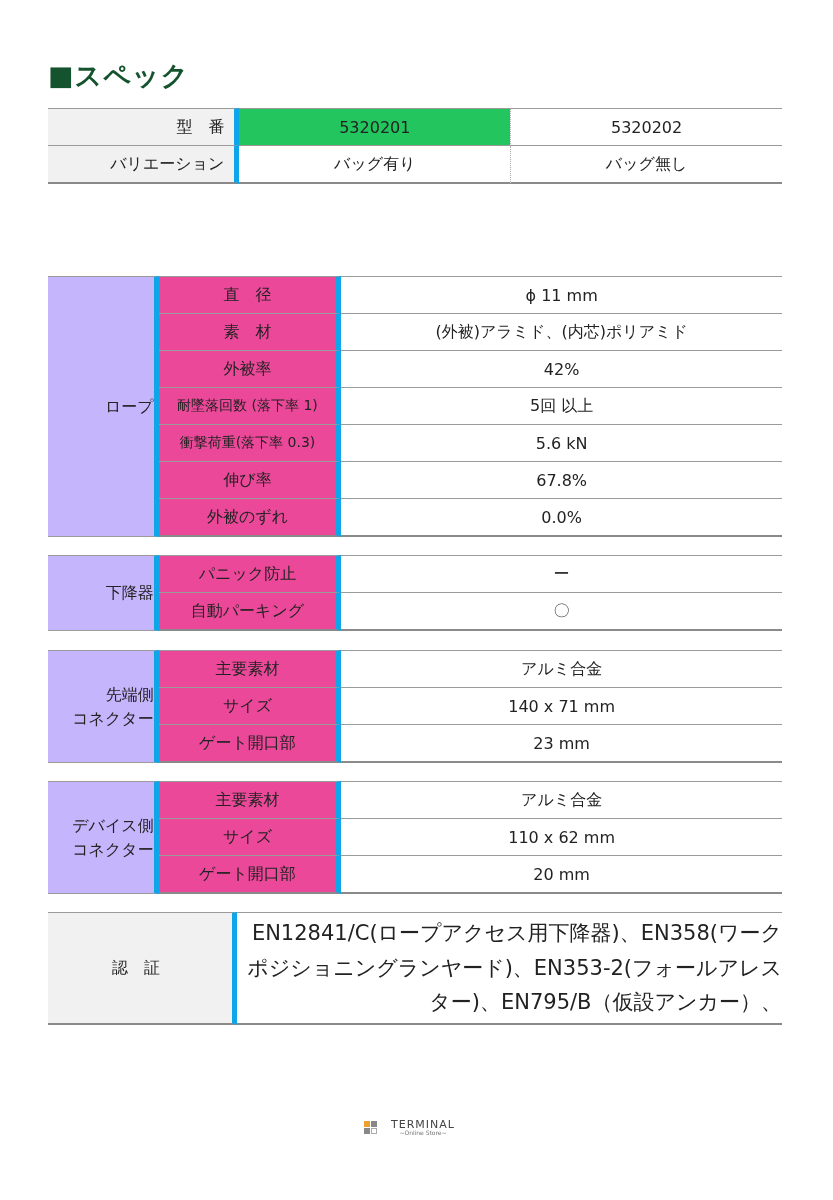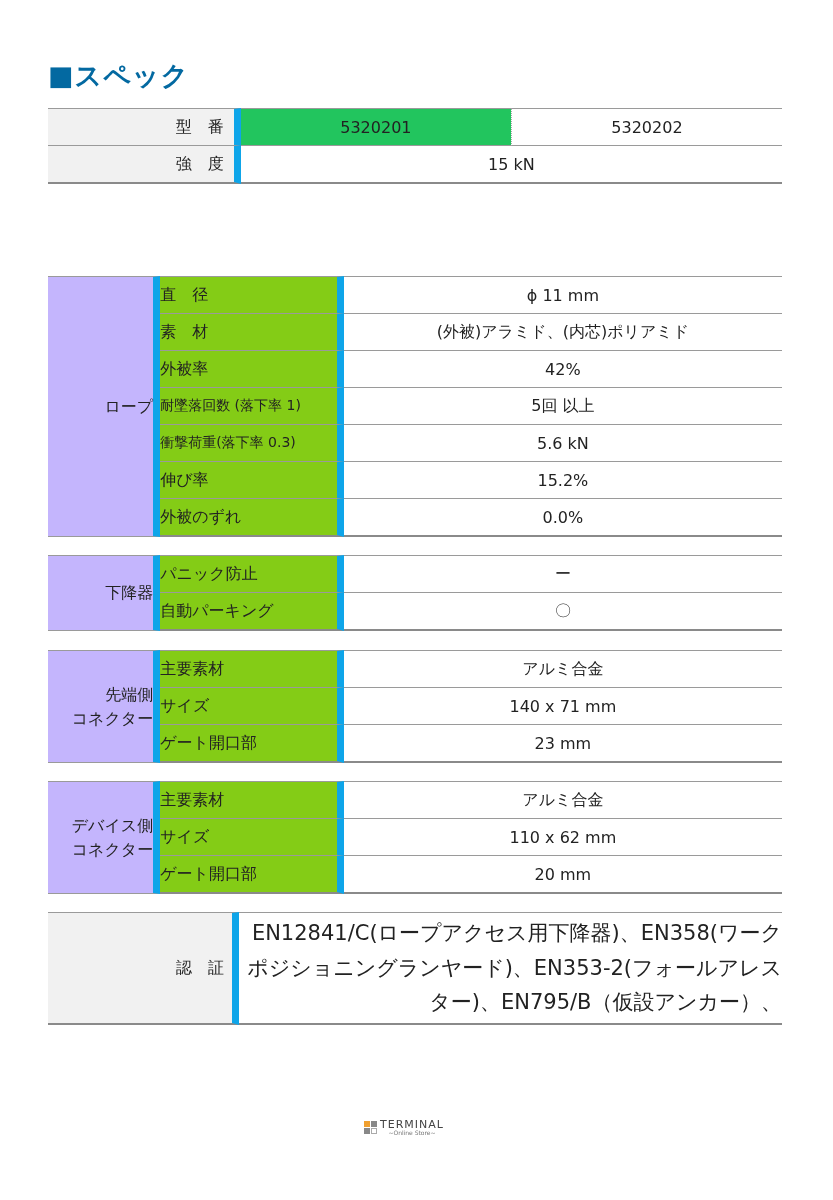--- a/index.html
+++ b/index.html
@@ -3,85 +3,86 @@
 <meta charset="utf-8">
 <style>
   html, body { margin: 0; padding: 0; background: #ffffff; }
   body {
     width: 833px; height: 1200px; position: relative; overflow: hidden;
     font-family: "DejaVu Sans", "Liberation Sans", sans-serif;
     color: #222222;
   }
   .title {
     position: absolute; left: 48px; top: 58px;
-    font-size: 27px; font-weight: bold; letter-spacing: 1px; color: #0369a1;
+    font-size: 27px; font-weight: bold; letter-spacing: 1px; color: #14532d;
   }
   table.spec {
     position: absolute; left: 48px;
     border-collapse: separate; border-spacing: 0;
     font-size: 16px;
   }
   table.spec td {
     padding: 0; height: 36px; vertical-align: middle;
     border-bottom: 1.5px solid #9a9a9a;
   }
   table.spec tr:first-child td { border-top: 1.5px solid #9a9a9a; }
   table.spec tr:last-child td { border-bottom: 2px solid #8a8a8a; }
   .lbl { background: #f1f1f1; }
   .val { background: #ffffff; text-align: center; }
-  .gapL { border-right: 7px solid #0ea5e9; }
+  .gapL { border-right: 5px solid #0ea5e9; }
 
   
   #t1 { top: 108px; width: 734px; }
   #t1 .lbl { width: 178px; text-align: right; padding-right: 10px; }
   #t1 .v1 { width: 273px; }
   #t1 .v2 { width: 273px; border-left: 1px dotted #aaaaaa; }
   #t1 .hl { background: #22c55e; }
 
   
   .grp { width: 734px; }
   .grp .g { width: 106px; text-align: right; background: #c4b5fd; line-height: 1.5; }
-  .grp .sub { width: 178px; text-align: left; background: #84cc16; }
+  .grp .sub { width: 178px; text-align: center; background: #ec4899; }
   .grp .val { width: 442px; }
   .grp .small { font-size: 14px; }
   #t2 { top: 276px; }
   #t3 { top: 555px; }
   #t4 { top: 650px; }
   #t5 { top: 781px; }
 
   #t6 { top: 912px; width: 734px; }
   #t6 td { height: 110px; }
-  #t6 .lbl { width: 176px; text-align: right; padding-right: 8px; }
+  #t6 .lbl { width: 176px; text-align: center; padding-right: 8px; }
   #t6 .txt { text-align: right; padding-left: 6px; line-height: 1.65; font-size: 21px; }
 
   .footer-logo {
     position: absolute; left: 364px; top: 1119px;
-    display: flex; align-items: center; gap: 3px;
+    display: flex; align-items: center; gap: 14px;
   }
   .logo-mark { display: grid; grid-template-columns: 6px 6px; grid-template-rows: 6px 6px; gap: 1px; }
   .logo-mark span { display: block; }
   .logo-text { display: flex; flex-direction: column; line-height: 1; }
   .logo-main { font-size: 11px; letter-spacing: 1px; color: #444; }
   .logo-sub { font-size: 6px; color: #777; text-align: center; }
 </style>
 </head>
 <body>
 
 <div class="title">■スペック</div>
 
 <table class="spec" id="t1">
   <tbody>
       <tr>
     <td class="lbl gapL">型　番</td>
     <td class="val v1 hl">5320201</td>
     <td class="val v2">5320202</td>
   </tr>
   <tr>
-    <td class="lbl gapL">強　度</td>
-    <td class="val" colspan="2">15 kN</td>
+    <td class="lbl gapL">バリエーション</td>
+    <td class="val v1">バッグ有り</td>
+    <td class="val v2">バッグ無し</td>
   </tr>
 </tbody>
   </table>
 
 <table class="spec grp" id="t2">
   <tbody>
       <tr>
     <td class="g gapL" rowspan="7">ロープ</td>
     <td class="sub gapL">直　径</td>
     <td class="val">ϕ 11 mm</td>
@@ -97,21 +98,21 @@
   <tr>
     <td class="sub gapL small">耐墜落回数 (落下率 1)</td>
     <td class="val">5回 以上</td>
   </tr>
   <tr>
     <td class="sub gapL small">衝撃荷重(落下率 0.3)</td>
     <td class="val">5.6 kN</td>
   </tr>
   <tr>
     <td class="sub gapL">伸び率</td>
-    <td class="val">15.2%</td>
+    <td class="val">67.8%</td>
   </tr>
   <tr>
     <td class="sub gapL">外被のずれ</td>
     <td class="val">0.0%</td>
   </tr>
 </tbody>
   </table>
 
 <table class="spec grp" id="t3">
   <tbody>

